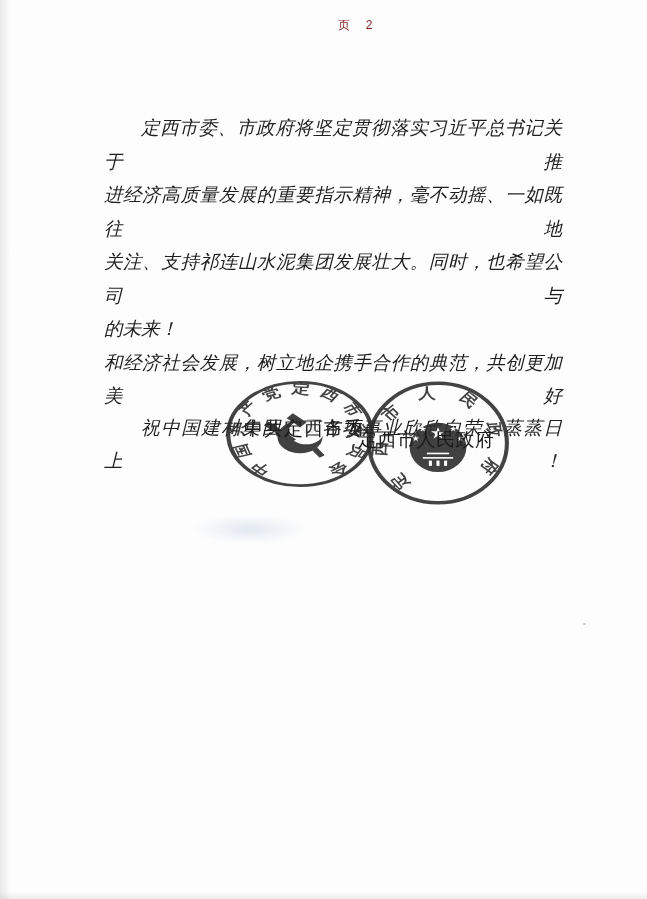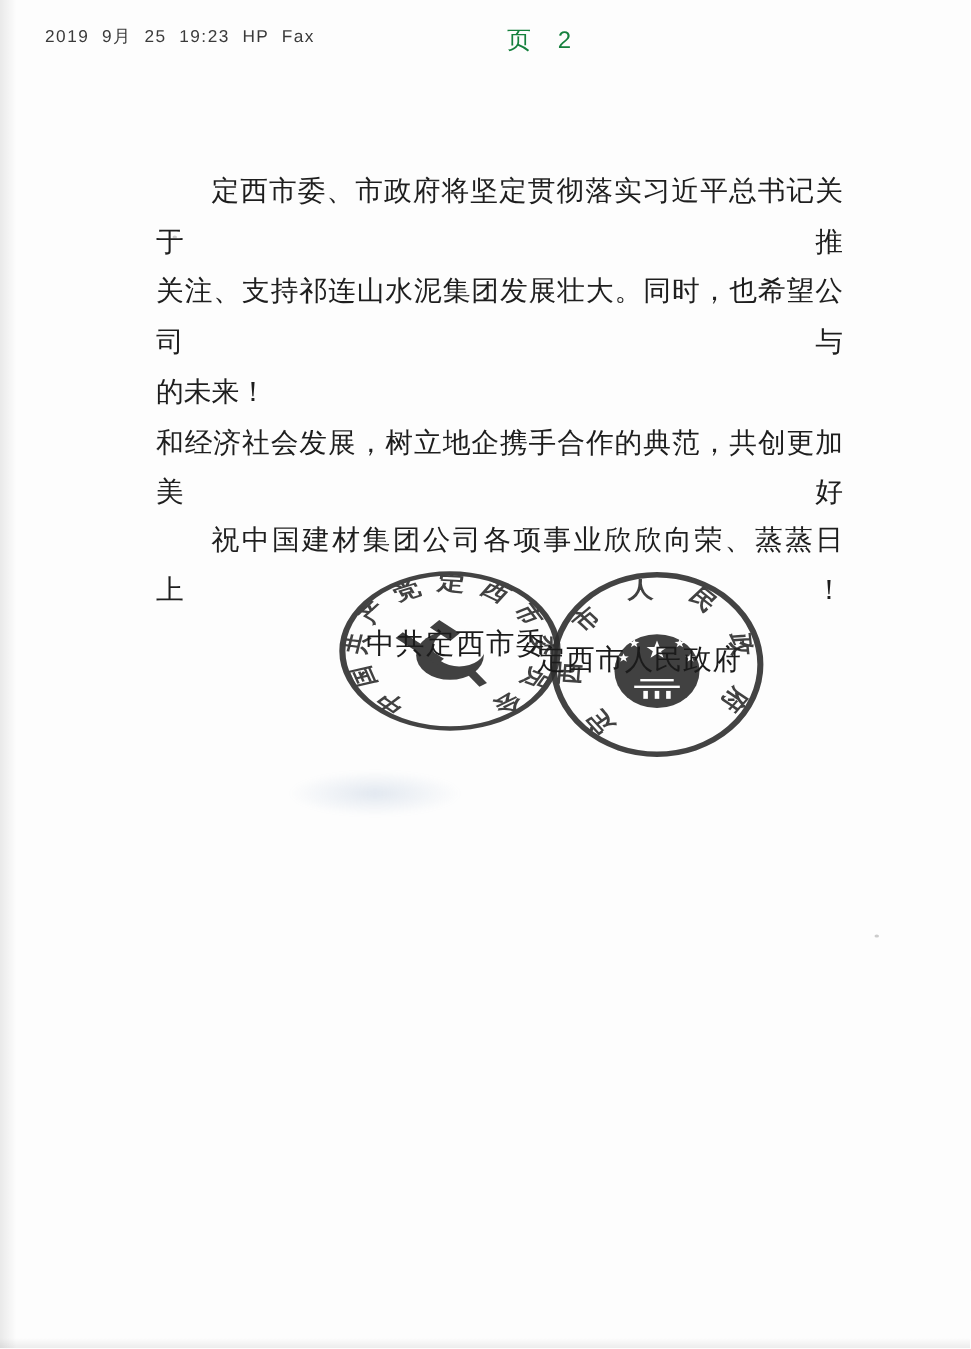--- a/index.html
+++ b/index.html
@@ -39,35 +39,36 @@
     font-size: 11.5px;
     letter-spacing: 1px;
     color: #3a3a3a;
     white-space: pre;
   }
   .page-num {
     position: absolute;
     left: 338px;
     top: 17px;
     font-family: "Liberation Sans", "DejaVu Sans", sans-serif;
-    font-size: 16px;
+    font-size: 12px;
     letter-spacing: 3px;
-    color: #15803d;
+    color: #7f1d1d;
     white-space: pre;
   }
 
   .letter-body {
     position: absolute;
     left: 104px;
     top: 112px;
     width: 458px;
     font-size: 18.5px;
     line-height: 33.5px;
     color: #1e1e1e;
     font-weight: 500;
+    font-style: italic;
   }
   .letter-body .line { white-space: nowrap; }
   .letter-body .line.just {
     white-space: normal;
     text-align: justify;
     text-align-last: justify;
   }
   .letter-body .line.indent { text-indent: 37px; }
   .letter-body .line.p2 { margin-top: -2px; }
 
@@ -118,25 +119,25 @@
     z-index: 1;
   }
   .speck1 { left: 115px; top: 157px; width: 3px; height: 2px; }
   .speck2 { left: 583px; top: 623px; width: 3px; height: 2px; }
 </style>
 </head>
 <body>
 
 <div class="page">
 
-  <div class="fax-header">2019  9月  25  19:23  HP  Fax</div>
   <div class="page-num">页  2</div>
 
   <div class="letter-body">
     <div class="line just indent">定西市委、市政府将坚定贯彻落实习近平总书记关于推</div>
+    <div class="line just">进经济高质量发展的重要指示精神，毫不动摇、一如既往地</div>
     <div class="line just">关注、支持祁连山水泥集团发展壮大。同时，也希望公司与</div>
     <div class="line">的未来！</div>
     <div class="line just">和经济社会发展，树立地企携手合作的典范，共创更加美好</div>
     <div class="line just indent p2">祝中国建材集团公司各项事业欣欣向荣、蒸蒸日上！</div>
   </div>
 
   <div class="sig sig-party">中共定西市委</div>
   <div class="sig sig-gov">定西市人民政府</div>
 
   <svg class="stamp stamp-party" viewBox="0 0 160 160" preserveAspectRatio="none">

